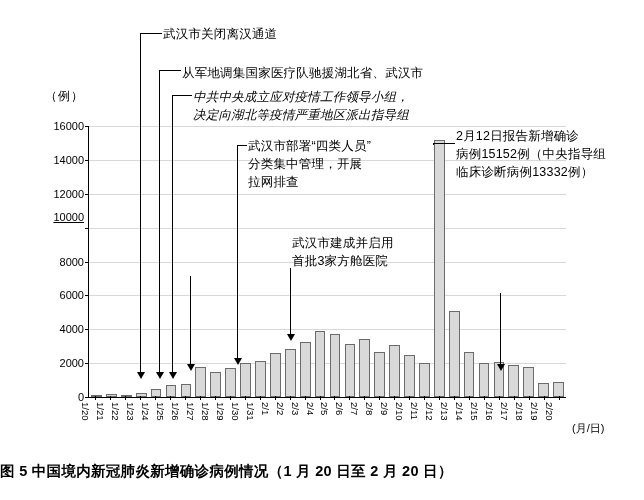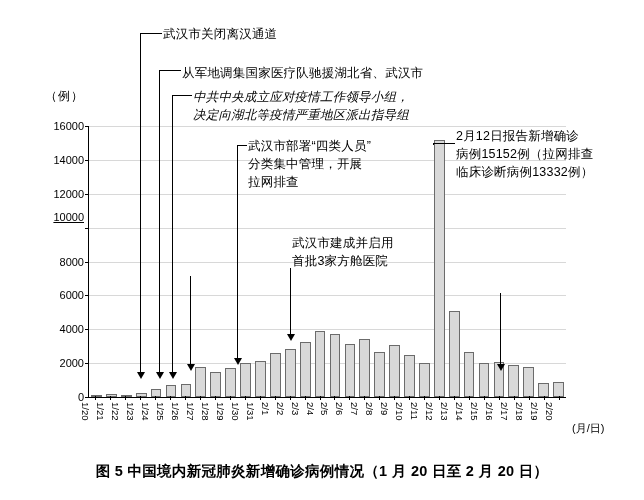--- a/index.html
+++ b/index.html
@@ -34,21 +34,21 @@
     white-space:nowrap;letter-spacing:0px;}
   .xtickmark{position:absolute;top:-4px;left:50%;width:1px;height:4px;background:#000;}
   .axis-unit{position:absolute;left:572px;top:421px;font-size:11px;white-space:nowrap;}
   
   .ann{position:absolute;font-size:12.5px;line-height:1.42;white-space:pre;letter-spacing:0.2px;}
   .lead{position:absolute;background:#000;}
   .vline{width:1.1px;}
   .hline{height:1.1px;}
   .arrow{position:absolute;width:0;height:0;border-left:4px solid transparent;
     border-right:4px solid transparent;border-top:7px solid #000;}
-  .caption{position:absolute;left:0;right:0;top:462px;text-align:center;
+  .caption{position:absolute;left:0;right:0;top:462px;text-align:left;
     font-size:14.5px;font-weight:bold;letter-spacing:0.3px;}
 </style>
 </head>
 <body>
 
 <div id="stage">
 
   <div class="abs unit-label">（例）</div>
 
   <div id="plot">
@@ -315,21 +315,21 @@
   <div class="ann" id="ann-a1" style="left:163px;top:27px;font-family:Liberation Mono, monospace;">武汉市关闭离汉通道</div>
   <div class="ann" id="ann-a2" style="left:182px;top:65px;">从军地调集国家医疗队驰援湖北省、武汉市</div>
   <div class="ann" id="ann-a3" style="left:193px;top:89px;font-style:italic;">中共中央成立应对疫情工作领导小组，
 决定向湖北等疫情严重地区派出指导组</div>
   <div class="ann" id="ann-a4" style="left:248px;top:138px;">武汉市部署“四类人员”
 分类集中管理，开展
 拉网排查</div>
   <div class="ann" id="ann-a6" style="left:292px;top:235px;">武汉市建成并启用
 首批3家方舱医院</div>
   <div class="ann" id="ann-a7" style="left:456px;top:128px;">2月12日报告新增确诊
-病例15152例（拉网排查
+病例15152例（中央指导组
 临床诊断病例13332例）</div>
 
   <div class="lead hline" style="left:140px;top:33px;width:22px;"></div>
   <div class="lead vline" style="left:140px;top:33px;height:341px;"></div>
   <div class="arrow" style="left:136.5px;top:372px;"></div>
 
   <div class="lead hline" style="left:159px;top:70px;width:22px;"></div>
   <div class="lead vline" style="left:159px;top:70px;height:304px;"></div>
   <div class="arrow" style="left:155.5px;top:372px;"></div>
 

